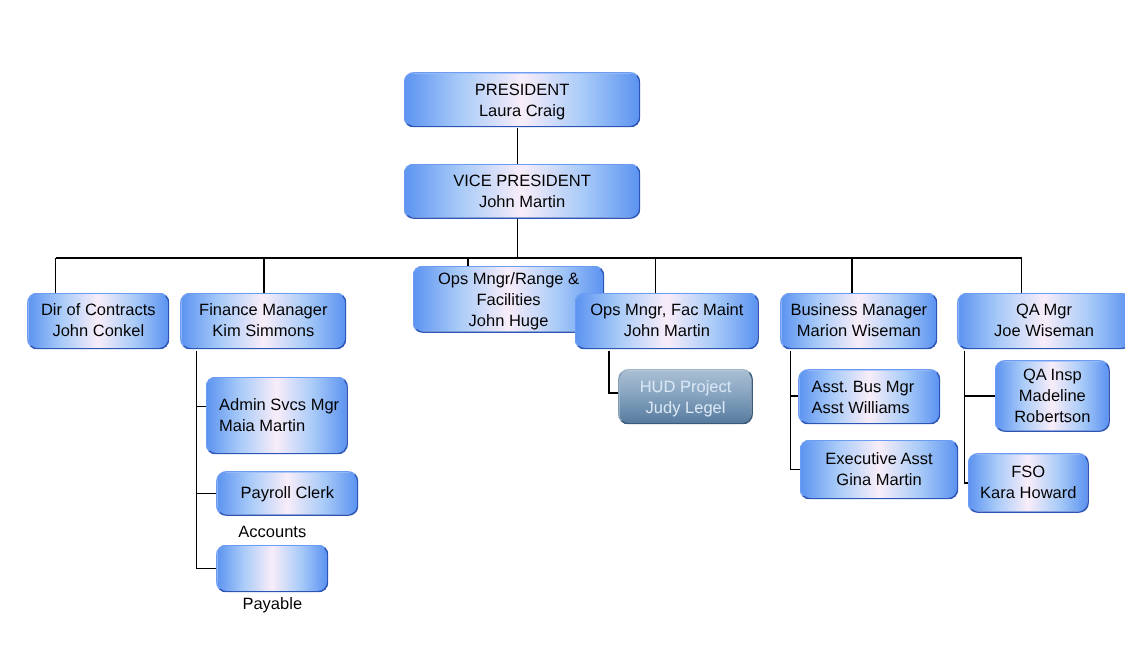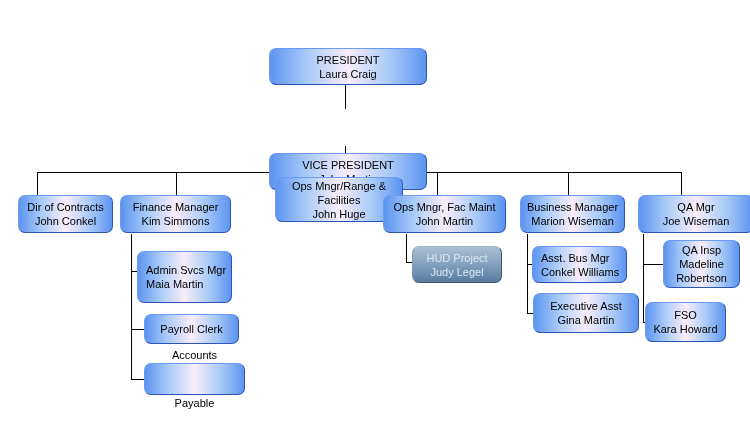--- a/index.html
+++ b/index.html
@@ -81,21 +81,21 @@
       <polyline points="527,234 527,313 533,313" fill="none" stroke="#000000" stroke-width="1"></polyline>
       <polyline points="527,264 532,264" fill="none" stroke="#000000" stroke-width="1"></polyline>
       <polyline points="643,234 643,322 649,322" fill="none" stroke="#000000" stroke-width="1"></polyline>
       <polyline points="643,264 663,264" fill="none" stroke="#000000" stroke-width="1"></polyline>
     </svg>
   <div id="nodes">
       <div class="node blue" style="left: 269px; top: 48px; width: 158px; height: 37px;">
         <div class="line">PRESIDENT</div>
         <div class="line">Laura Craig</div>
       </div>
-      <div class="node blue" style="left: 269px; top: 109px; width: 158px; height: 37px; margin-top: 44px;">
+      <div class="node blue" style="left: 269px; top: 109px; width: 158px; height: 37px;">
         <div class="line">VICE PRESIDENT</div>
         <div class="line">John Martin</div>
       </div>
       <div class="node blue" style="left: 18px; top: 195px; width: 95px; height: 38px;">
         <div class="line">Dir of Contracts</div>
         <div class="line">John Conkel</div>
       </div>
       <div class="node blue" style="left: 120px; top: 195px; width: 111px; height: 38px;">
         <div class="line">Finance Manager</div>
         <div class="line">Kim Simmons</div>
@@ -117,31 +117,31 @@
         <div class="line">QA Mgr</div>
         <div class="line">Joe Wiseman</div>
       </div>
       <div class="node blue align-left" style="left: 137px; top: 251px; width: 95px; height: 52px;">
         <div class="line">Admin Svcs Mgr</div>
         <div class="line">Maia Martin</div>
       </div>
       <div class="node blue" style="left: 144px; top: 314px; width: 95px; height: 30px;">
         <div class="line">Payroll Clerk</div>
       </div>
-      <div class="node blue" style="left: 144px; top: 363px; width: 101px; height: 32px; gap: 34px;">
+      <div class="node blue" style="left: 144px; top: 363px; width: 75px; height: 32px; gap: 34px;">
         <div class="line">Accounts</div>
         <div class="line">Payable</div>
       </div>
       <div class="node dark" style="left: 412px; top: 246px; width: 90px; height: 37px;">
         <div class="line">HUD Project</div>
         <div class="line">Judy Legel</div>
       </div>
       <div class="node blue align-left" style="left: 532px; top: 246px; width: 95px; height: 37px;">
         <div class="line">Asst. Bus Mgr</div>
-        <div class="line">Conkel Williams</div>
+        <div class="line">Asst Williams</div>
       </div>
       <div class="node blue" style="left: 533px; top: 293px; width: 106px; height: 40px;">
         <div class="line">Executive Asst</div>
         <div class="line">Gina Martin</div>
       </div>
       <div class="node blue" style="left: 663px; top: 240px; width: 77px; height: 48px;">
         <div class="line">QA Insp</div>
         <div class="line">Madeline</div>
         <div class="line">Robertson</div>
       </div>

